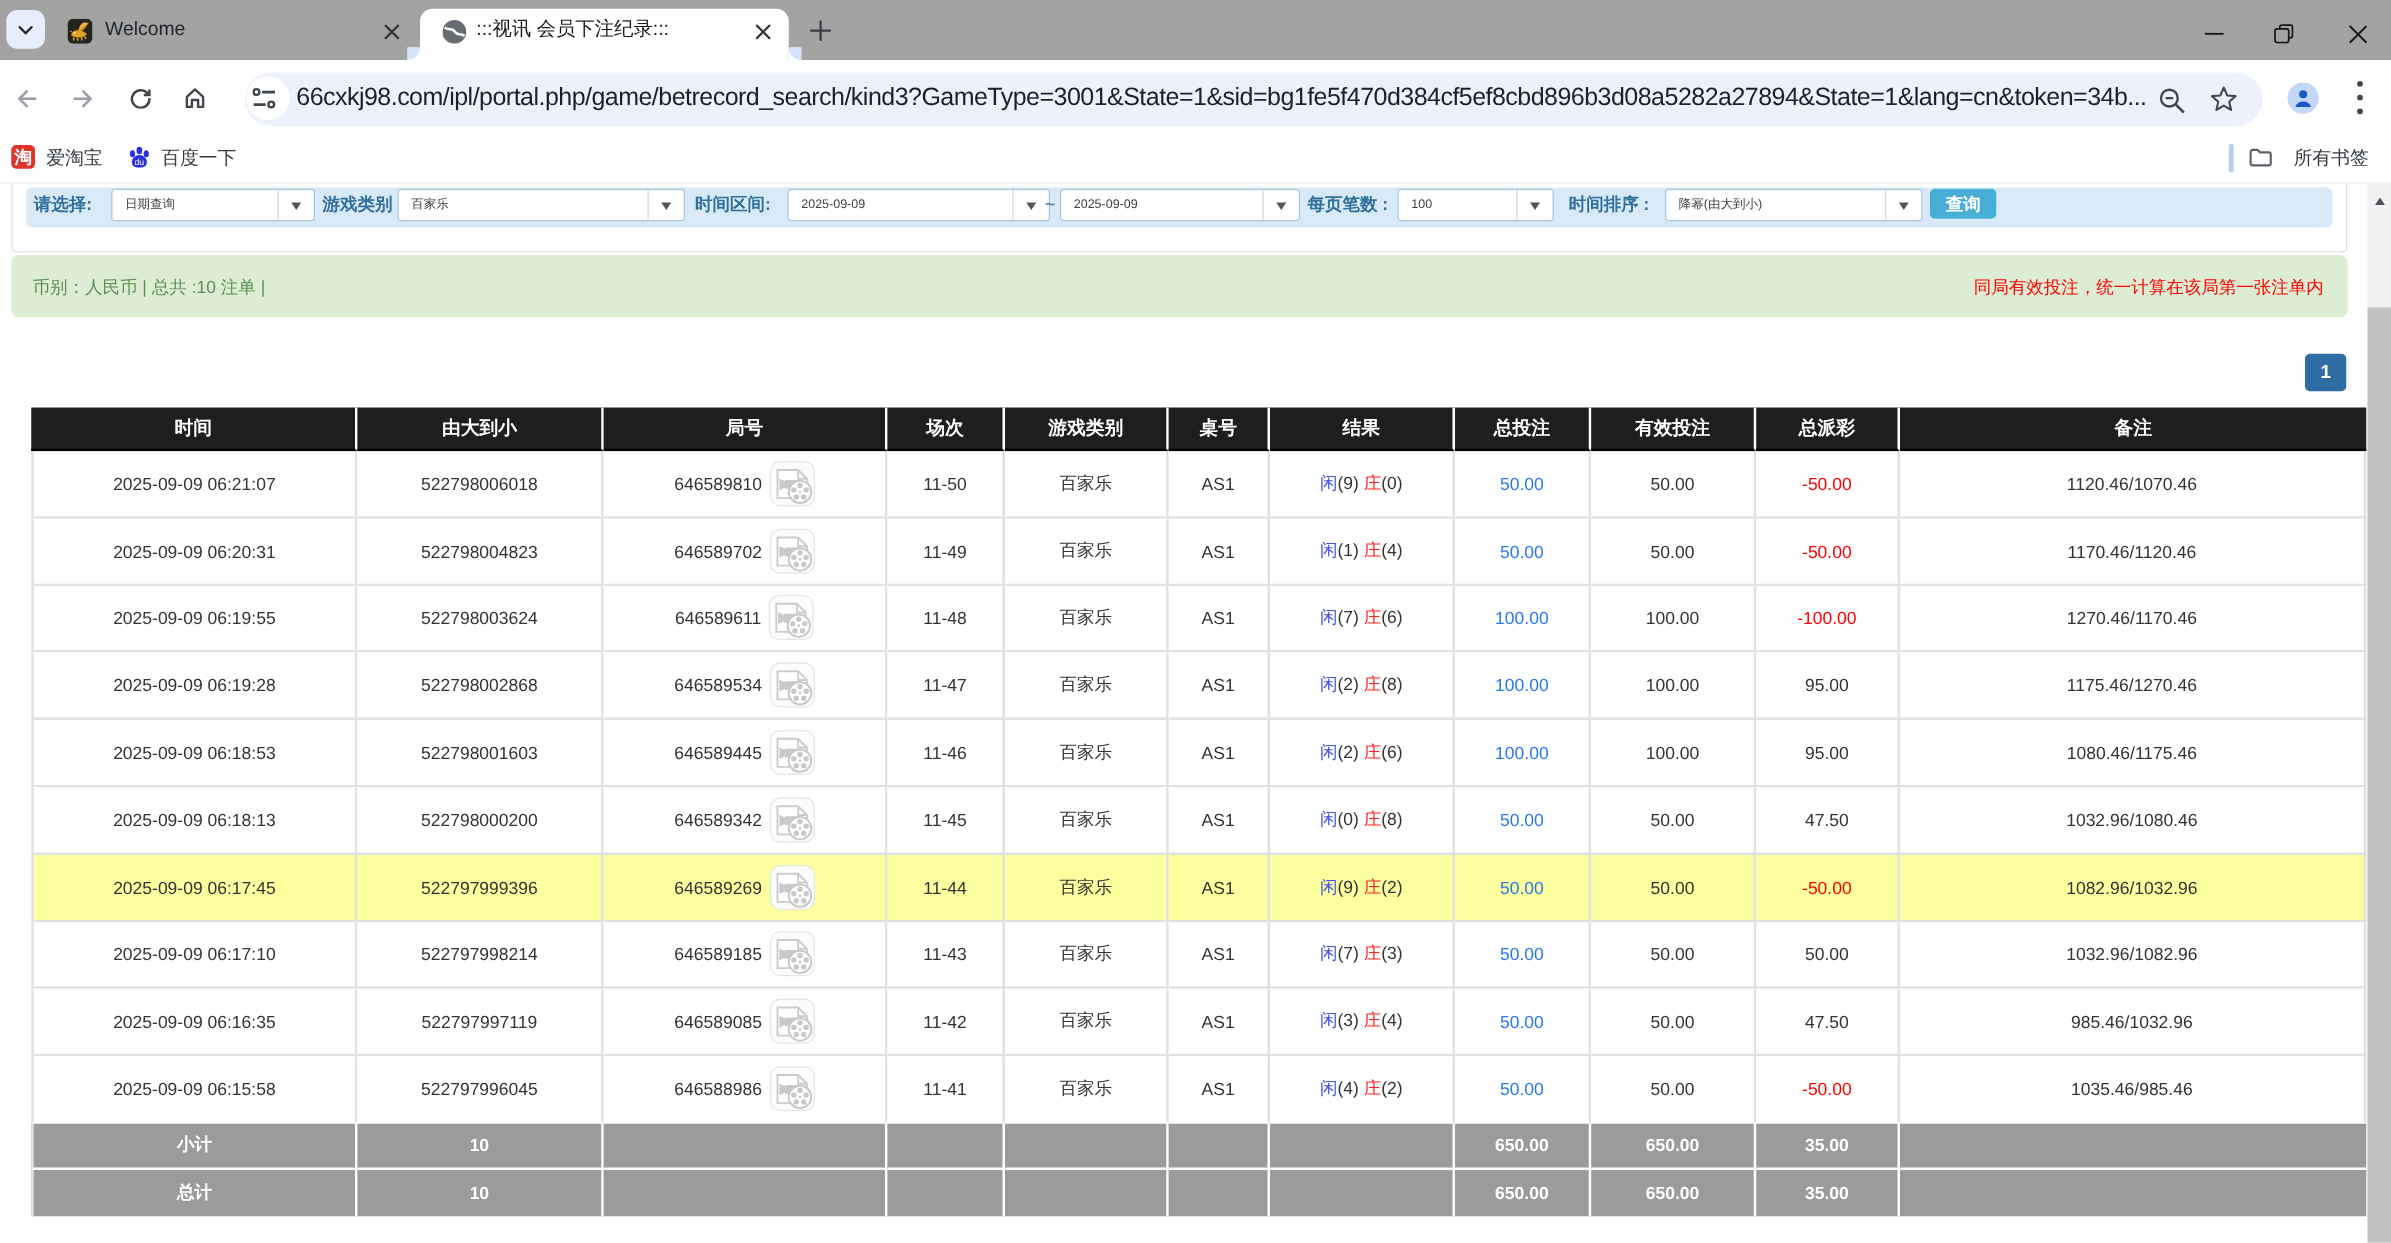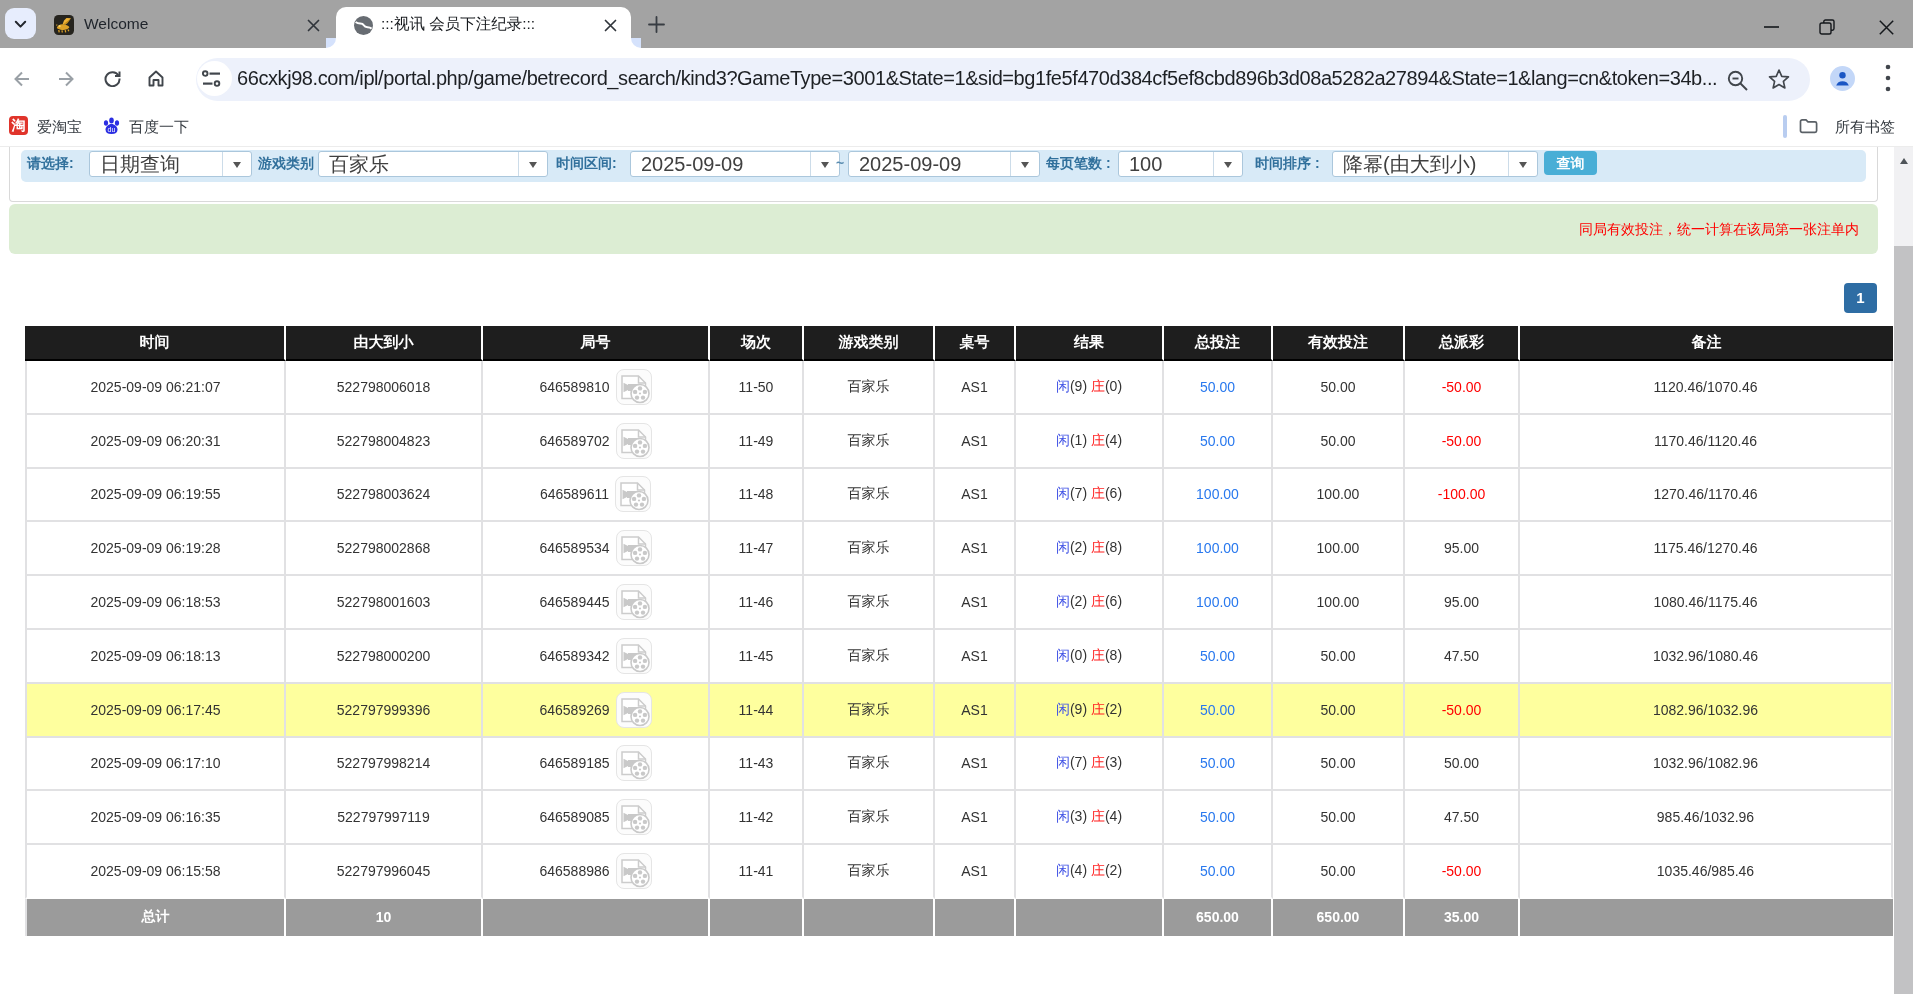--- a/index.html
+++ b/index.html
@@ -25,21 +25,21 @@
 .bktxt { position:absolute; top:108px; height:39px; line-height:38px; font-size:15px; color:#343a40; white-space:nowrap; }
 #tao { position:absolute; left:9px; top:116px; width:19px; height:19px; background:#e0342b; border-radius:4px; color:#fff; font-size:14px; line-height:19px; text-align:center; font-weight:bold; }
 #bmsep { position:absolute; left:1783px; top:115px; width:4px; height:23px; background:#b9cdf0; border-radius:2px; }
 #divider { position:absolute; left:0; top:146px; width:1913px; height:1px; background:#ececec; }
 
 #content { position:absolute; left:0; top:147px; width:1896px; height:847px; background:#fff; overflow:hidden; }
 #formbox { position:absolute; left:9px; top:0px; width:1869px; height:55px; border:1px solid #d9d9d9; border-top:none; border-radius:0 0 4px 4px; }
 #fbar { position:absolute; left:21px; top:3px; width:1845px; height:32px; background:#d8eaf7; border-radius:5px; }
 .flab { position:absolute; top:3px; height:27px; line-height:27px; font-size:14px; font-weight:bold; color:#31709c; white-space:nowrap; }
 .fsel { position:absolute; top:3.5px; height:26px; background:#fff; border:1px solid #abc7dc; border-radius:3px; }
-.fsel .tx { position:absolute; left:10px; top:0; height:24px; line-height:24px; font-size:20px; color:#404040; white-space:nowrap; }
+.fsel .tx { position:absolute; left:10px; top:0; height:24px; line-height:24px; font-size:10px; color:#404040; white-space:nowrap; }
 .fsel .ar { position:absolute; right:0; top:0; width:29px; height:24px; border-left:1px solid #ccdce9; }
 .fsel .ar:after { content:""; position:absolute; left:10px; top:10px; border:4.5px solid transparent; border-top:6px solid #555; }
 #qbtn { position:absolute; left:1544px; top:4px; width:53px; height:24px; background:#49aed6; border-radius:4px; color:#fff; font-size:14px; font-weight:bold; text-align:center; line-height:24px; }
 #greenbar { position:absolute; left:9px; top:57px; width:1869px; height:50px; background:#dcedd3; border-radius:6px; font-size:14px; }
 #greenbar .l { position:absolute; left:17px; top:0; height:50px; line-height:50px; color:#5a9055; }
 #greenbar .r { position:absolute; right:19px; top:0; height:50px; line-height:50px; color:#ff0000; }
 #pg1 { position:absolute; left:1844px; top:136px; width:33px; height:30px; background:#2e6da4; border-radius:4px; color:#fff; font-weight:bold; font-size:15px; text-align:center; line-height:30px; }
 
 #tbl { position:absolute; left:9px; top:179px; width:1868px; border-collapse:separate; border-spacing:0; table-layout:fixed; font-size:14px; color:#333;padding-left:16px; }
 #tbl th { background:#1e1e1e; color:#fff; font-weight:bold; font-size:15px; height:35px; border-right:2px solid #fff; border-bottom:2px solid #000; text-align:center; vertical-align:middle; padding:0; }
@@ -197,20 +197,21 @@
       <span class="tx">100</span>
       <span class="ar"></span>
     </div>
   <span class="flab" style="left:1255px">时间排序 :</span>
   <div class="fsel" style="left:1332px;width:206px">
       <span class="tx">降幂(由大到小)</span>
       <span class="ar"></span>
     </div>
   <div id="qbtn">查询</div>
   <div id="greenbar">
+      <span class="l">币别：人民币 | 总共 :10 注单 |</span>
       <span class="r">同局有效投注，统一计算在该局第一张注单内</span>
     </div>
   <div id="pg1">1</div>
   <table id="tbl">
   <colgroup>
         <col style="width:261px">
         <col style="width:197px">
         <col style="width:227px">
         <col style="width:94px">
         <col style="width:131px">
@@ -482,20 +483,33 @@
           <td>百家乐</td>
           <td>AS1</td>
 <td><span class="bx">闲</span>(4) <span class="rx">庄</span>(2)</td>
           <td class="blue">50.00</td>
           <td>50.00</td>
           <td class="neg">-50.00</td>
           <td>1035.46/985.46</td>
 </tr>
   </tbody>
   <tfoot>
+  <tr class="sub">
+          <td>小计</td>
+          <td>10</td>
+          <td></td>
+          <td></td>
+          <td></td>
+          <td></td>
+          <td></td>
+          <td>650.00</td>
+          <td>650.00</td>
+          <td>35.00</td>
+          <td></td>
+        </tr>
   <tr>
           <td>总计</td>
           <td>10</td>
           <td></td>
           <td></td>
           <td></td>
           <td></td>
           <td></td>
           <td>650.00</td>
           <td>650.00</td>

